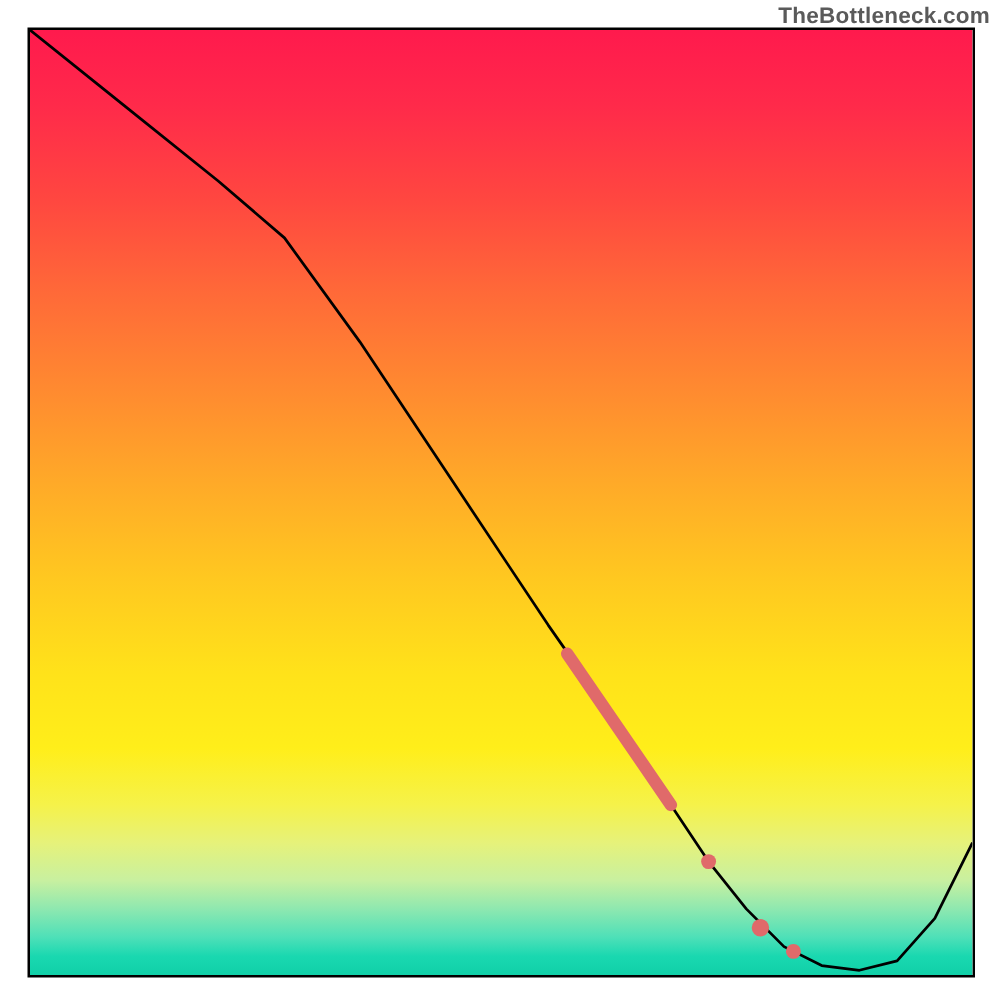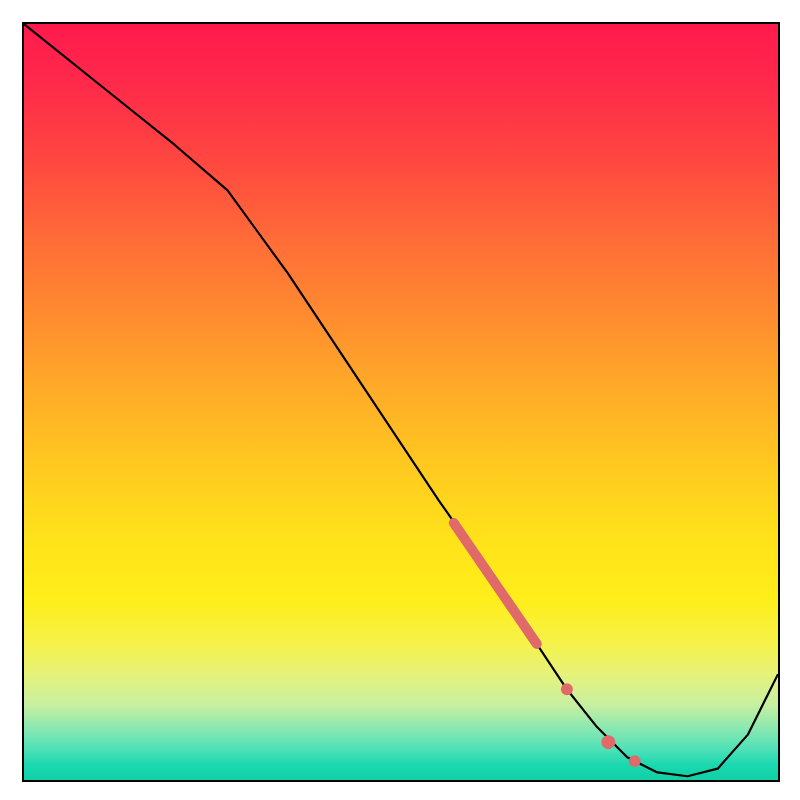--- a/index.html
+++ b/index.html
@@ -55,20 +55,21 @@
     position: absolute;
     inset: 0;
     width: 100%;
     height: 100%;
   }
 </style>
 </head>
 <body>
 
 <div class="chart-container">
+  <div class="watermark">TheBottleneck.com</div>
   <div class="plot-area">
     <div class="gradient-bg"></div>
     <svg class="line-layer" viewBox="0 0 758 760" preserveAspectRatio="none">
       <g id="svg-content">
           <path d="M0.00 0.00 L75.80 60.80 L151.60 121.60 L204.66 167.20 L265.30 250.80 L341.10 364.80 L416.90 478.80 L469.96 554.80 L515.44 623.20 L545.76 668.80 L576.08 706.80 L606.40 737.20 L636.72 752.40 L667.04 756.20 L697.36 748.60 L727.68 714.40 L758.00 653.60" fill="none" stroke="#000000" stroke-width="2.2" stroke-linejoin="round"></path>
           <line x1="432.05999999999995" y1="501.59999999999997" x2="515.44" y2="623.2" stroke="#e06a6a" stroke-width="10" stroke-linecap="round"></line>
           <circle cx="545.76" cy="668.8" r="6" fill="#e06a6a"></circle>
           <circle cx="587.45" cy="722" r="7" fill="#e06a6a"></circle>
           <circle cx="613.98" cy="741" r="6" fill="#e06a6a"></circle>
         </g>

